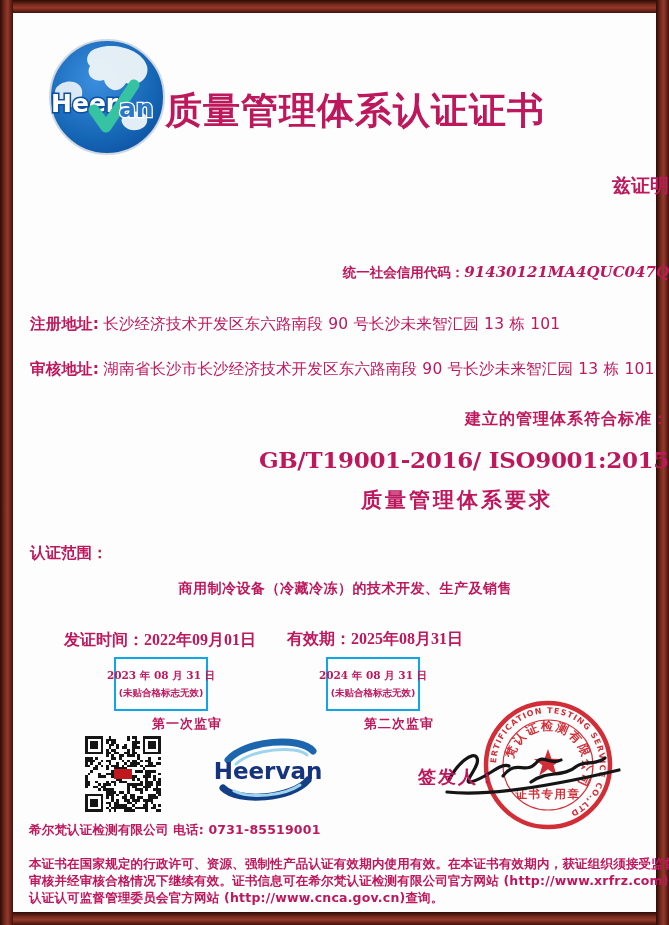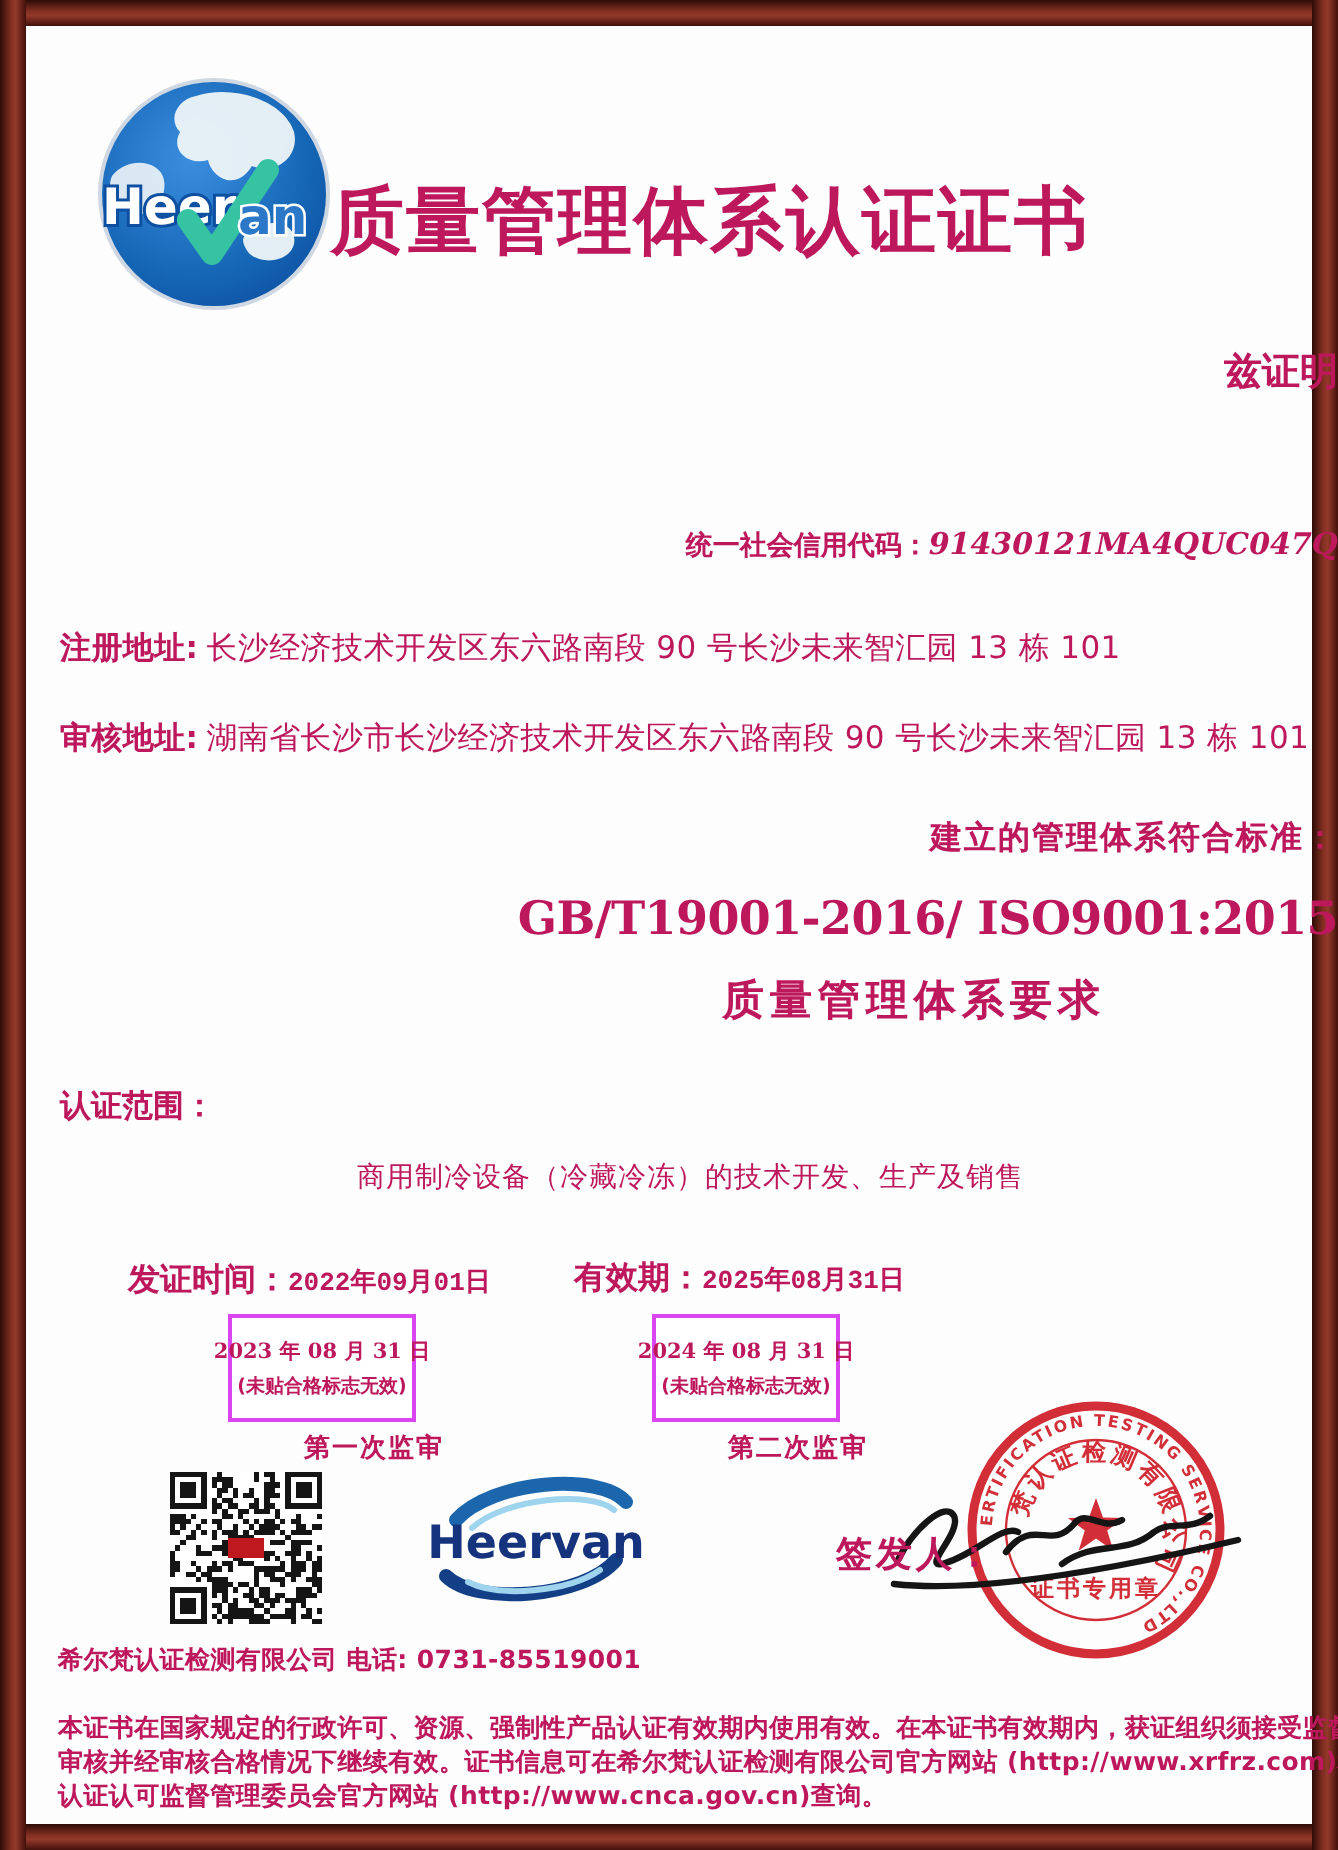--- a/index.html
+++ b/index.html
@@ -15,24 +15,24 @@
   .declare{font-size:19px;font-weight:bold;}
   .company{font-size:31px;font-weight:bold;letter-spacing:1px;}
   .credit{font-size:13.5px;font-weight:bold;}
   .credit .code{font-family:"DejaVu Serif",serif;font-size:15px;font-style:italic;}
   .addr{font-size:15.5px;font-weight:500;letter-spacing:0.2px;}
   .addr .lbl{font-weight:600;margin-right:4px;}
   .stdhead{font-size:16px;font-weight:bold;letter-spacing:1px;}
   .stdcode{font-size:23px;font-weight:bold;font-family:"DejaVu Serif",serif;letter-spacing:-0.3px;}
   .stdname{font-size:21px;font-weight:bold;letter-spacing:3px;}
   .scopelbl{font-size:15.5px;font-weight:600;}
-  .scopetxt{font-size:14px;font-weight:400;letter-spacing:0.5px;}
+  .scopetxt{font-size:14px;font-weight:700;letter-spacing:0.5px;}
   .dateline{font-size:16px;font-weight:bold;}
-  .dateline .dt{font-family:Liberation Mono, monospace;font-size:13px;}
-  .auditbox{width:90px;height:50px;border:2px solid #d946ef;display:flex;flex-direction:column;
+  .dateline .dt{font-family:Liberation Serif, serif;font-size:16px;}
+  .auditbox{width:90px;height:50px;border:2px solid #0ea5e9;display:flex;flex-direction:column;
             align-items:center;justify-content:center;gap:4px;background:#fff;}
   .auditbox .d{font-size:10.5px;font-weight:bold;font-family:"DejaVu Serif",serif;white-space:nowrap;}
   .auditbox .n{font-size:9.5px;font-weight:bold;white-space:nowrap;}
   .auditlbl{font-size:13px;font-weight:bold;letter-spacing:1px;}
   .issuer{font-size:18px;font-weight:bold;letter-spacing:2px;}
   .footer{font-size:12.5px;font-weight:bold;line-height:17px;letter-spacing:0.2px;white-space:nowrap;}
   svg{display:block;}
 </style>
 </head>
 <body>

